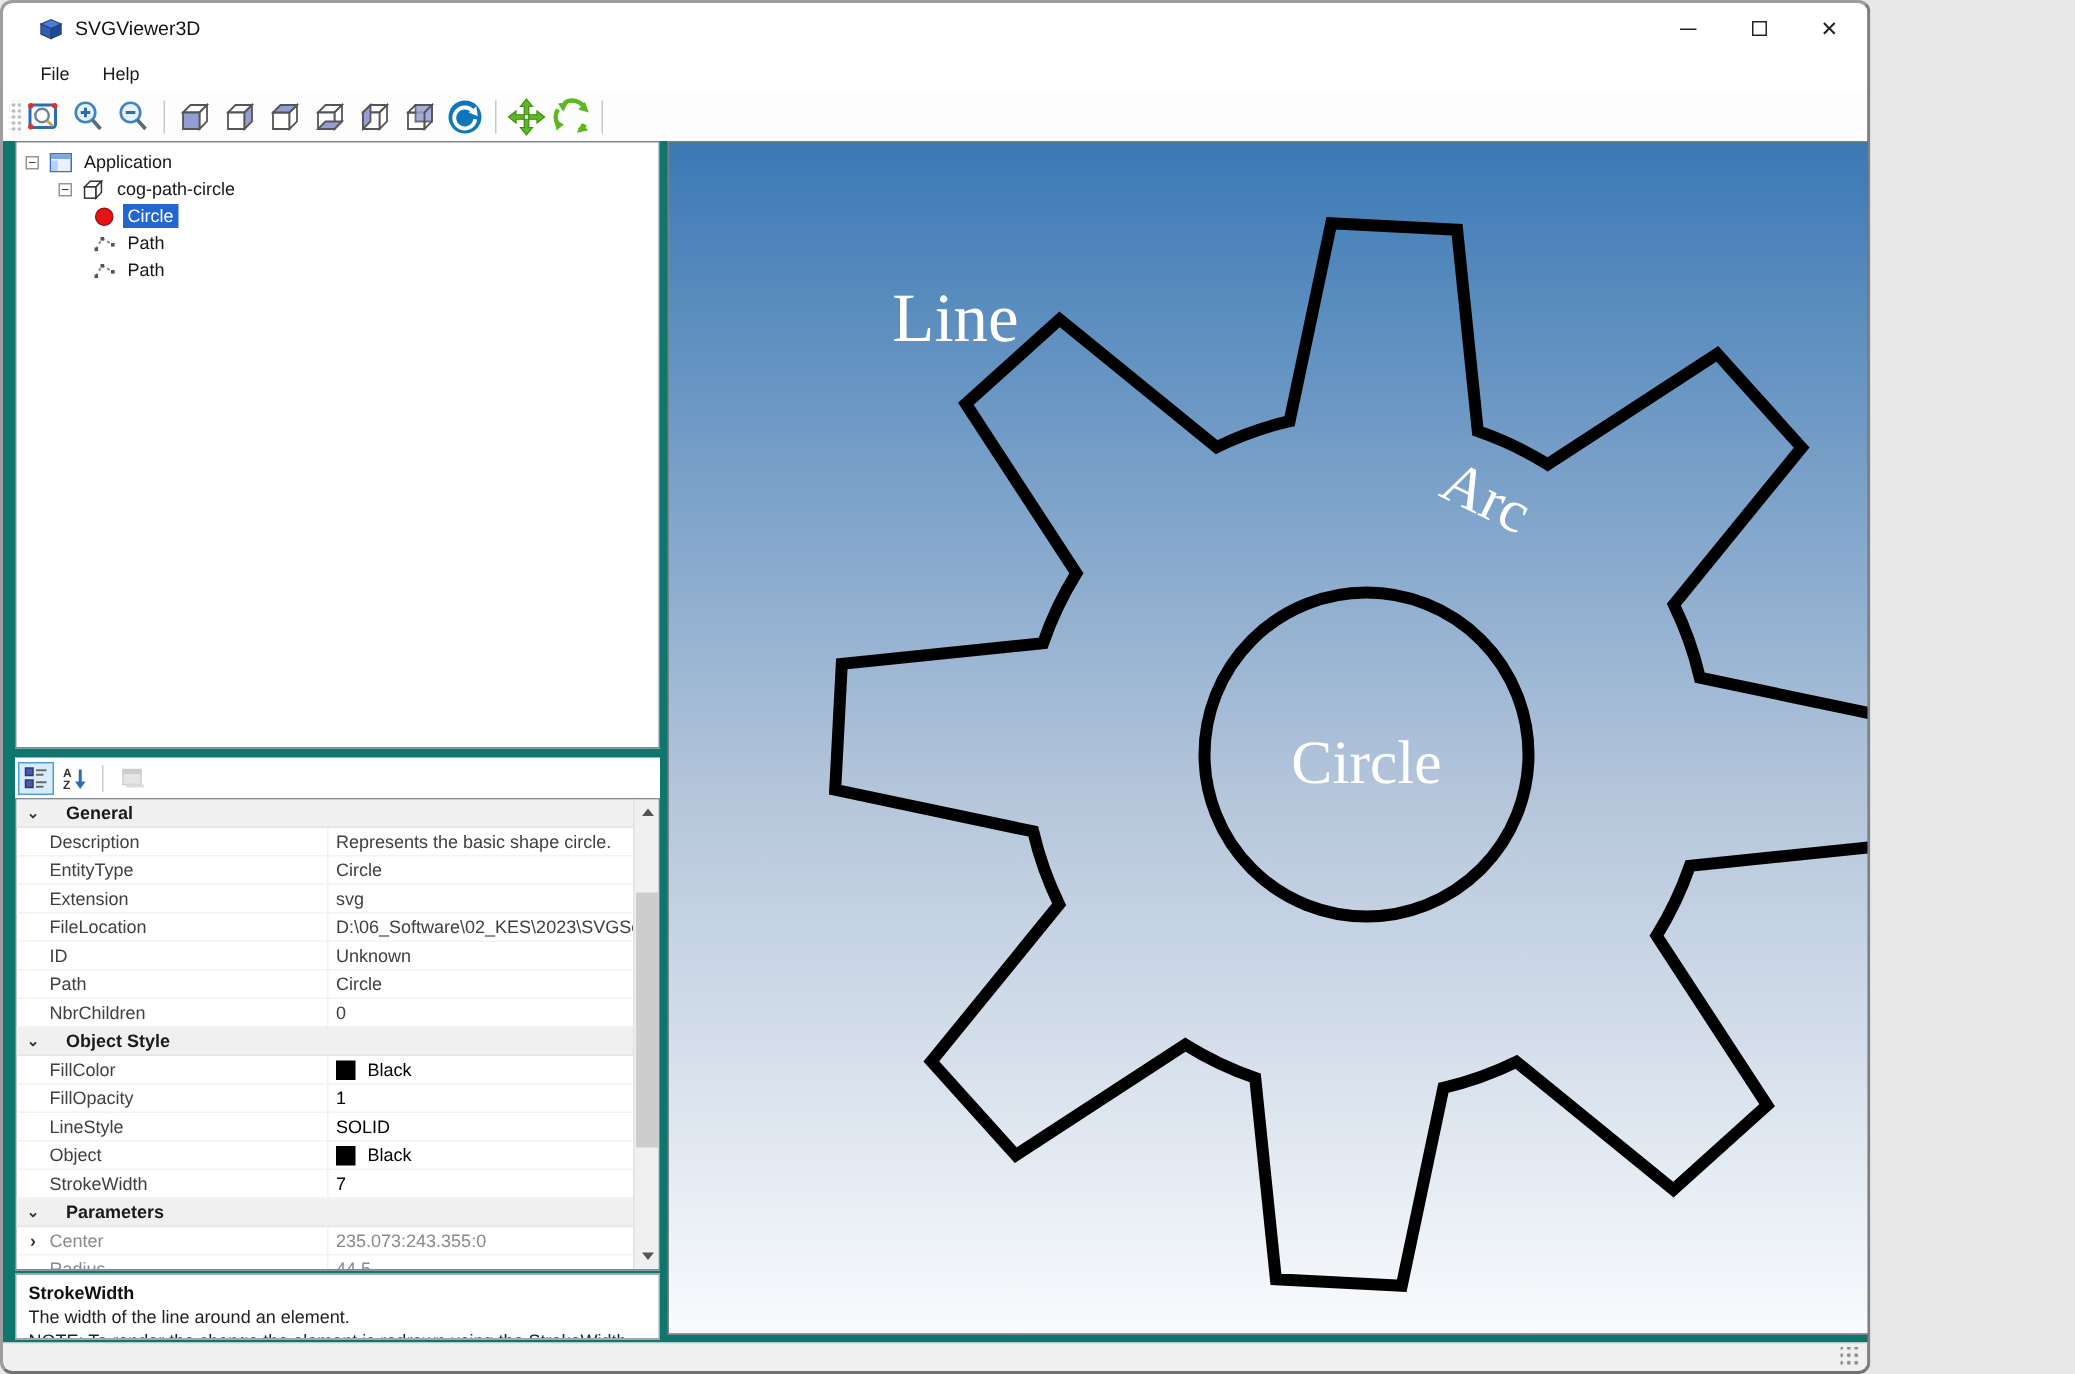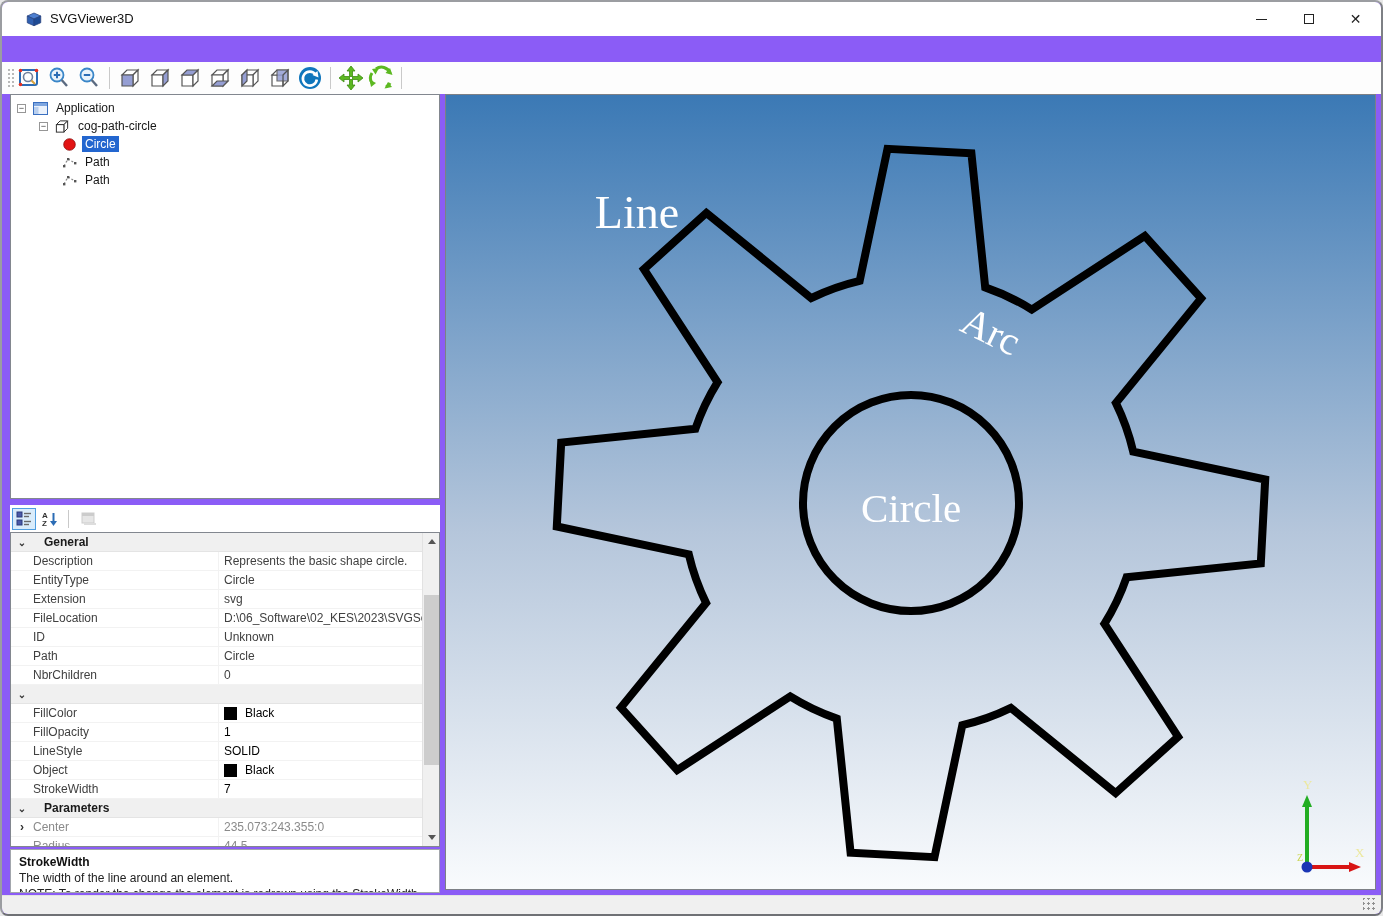--- a/index.html
+++ b/index.html
@@ -1,19 +1,19 @@
 <!DOCTYPE html>
 <html><head>
 <meta charset="utf-8">
 <style>
   * { margin:0; padding:0; box-sizing:border-box; }
   html,body { background:#e8e8e8; }
   body { font-family:"Liberation Sans", sans-serif; font-size:12px; color:#1a1a1a; }
 
-  .window { position:relative; width:1383px; height:916px; background:#8b5cf6;
+  .window { position:relative; width:1247px; height:916px; background:#0f766e;
     border:2px solid #9b9da1; border-right-color:#7e8085; border-bottom-color:#6f7175;
     border-radius:8px; overflow:hidden; }
 
   
   .titlebar { position:absolute; left:0; top:0; right:0; height:34px; background:#fff; }
   .app-icon { position:absolute; left:23px; top:8px; width:18px; height:18px; }
   .title-text { position:absolute; left:48px; top:9px; font-size:13px; color:#111; }
   .win-controls { position:absolute; right:2px; top:0; height:34px; display:flex; }
   .win-btn { width:47px; height:34px; display:flex; align-items:center; justify-content:center; }
   .glyph-min { width:11px; border-top:1px solid #222; }
@@ -100,20 +100,24 @@
         </div>
       <div class="win-btn">
           <span class="glyph-max"></span>
         </div>
       <div class="win-btn">
           <span class="glyph-close">✕</span>
         </div>
     </div>
   </div>
 
+  <div class="menubar">
+    <span class="menu-item">File</span>
+    <span class="menu-item">Help</span>
+  </div>
 
   <div class="toolbar">
     <div class="tb-grip"></div>
     <div class="tb-btn">
       <svg width="24" height="24" viewBox="0 0 24 24">
         <rect x="3" y="4" width="17" height="15" rx="2" fill="none" stroke="#2b6cb5" stroke-width="2"></rect>
         <circle cx="11" cy="11" r="4.5" fill="none" stroke="#6f7f9a" stroke-width="1.6"></circle>
         <line x1="14.5" y1="14.5" x2="18" y2="18" stroke="#d8a13a" stroke-width="2"></line>
         <circle cx="3.5" cy="4.5" r="1.8" fill="#e63022"></circle>
           <circle cx="19.5" cy="4.5" r="1.8" fill="#e63022"></circle>
@@ -341,20 +345,21 @@
           <span class="pg-name">Path</span>
           <span class="pg-val">Circle</span>
         </div>
         <div class="pg-row">
           <span class="pg-gutter"></span>
           <span class="pg-name">NbrChildren</span>
           <span class="pg-val">0</span>
         </div>
         <div class="pg-row cat">
           <span class="pg-gutter">⌄</span>
+          <span class="pg-name">Object Style</span>
         </div>
         <div class="pg-row">
           <span class="pg-gutter"></span>
           <span class="pg-name">FillColor</span>
           <span class="pg-val bold"><span class="swatch" style="background: rgb(0, 0, 0);"></span>Black</span>
         </div>
         <div class="pg-row">
           <span class="pg-gutter"></span>
           <span class="pg-name">FillOpacity</span>
           <span class="pg-val bold">1</span>

